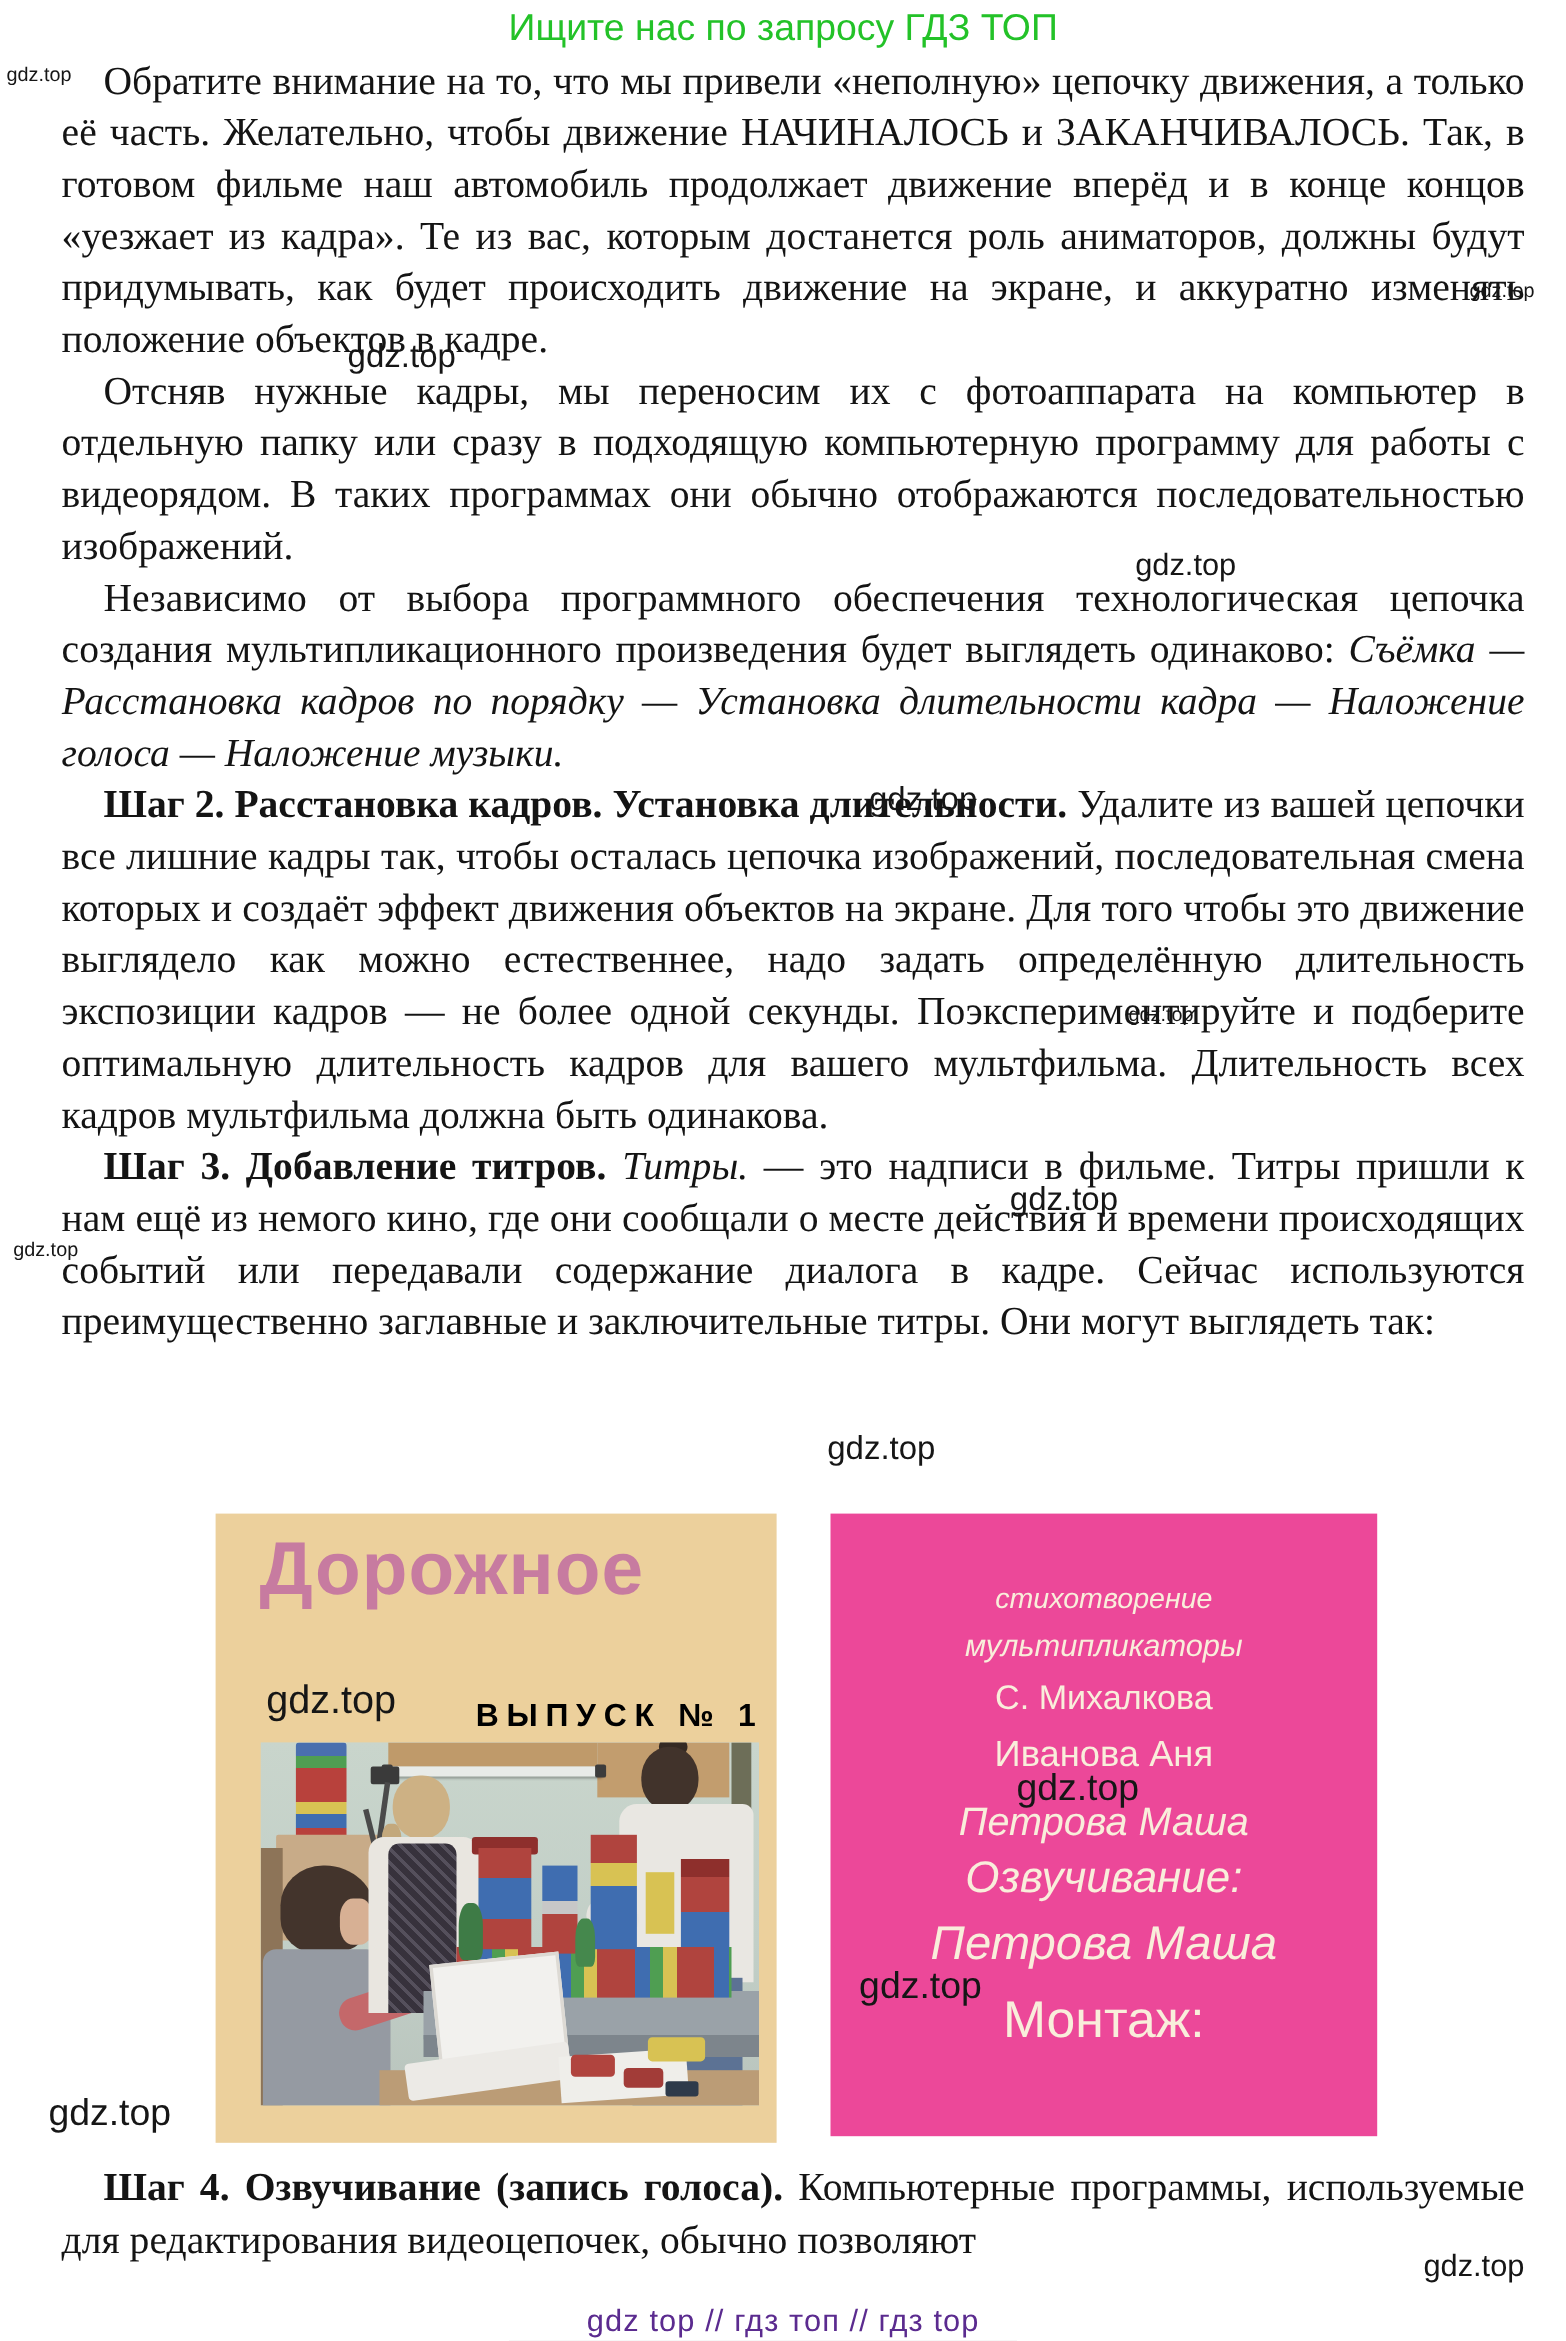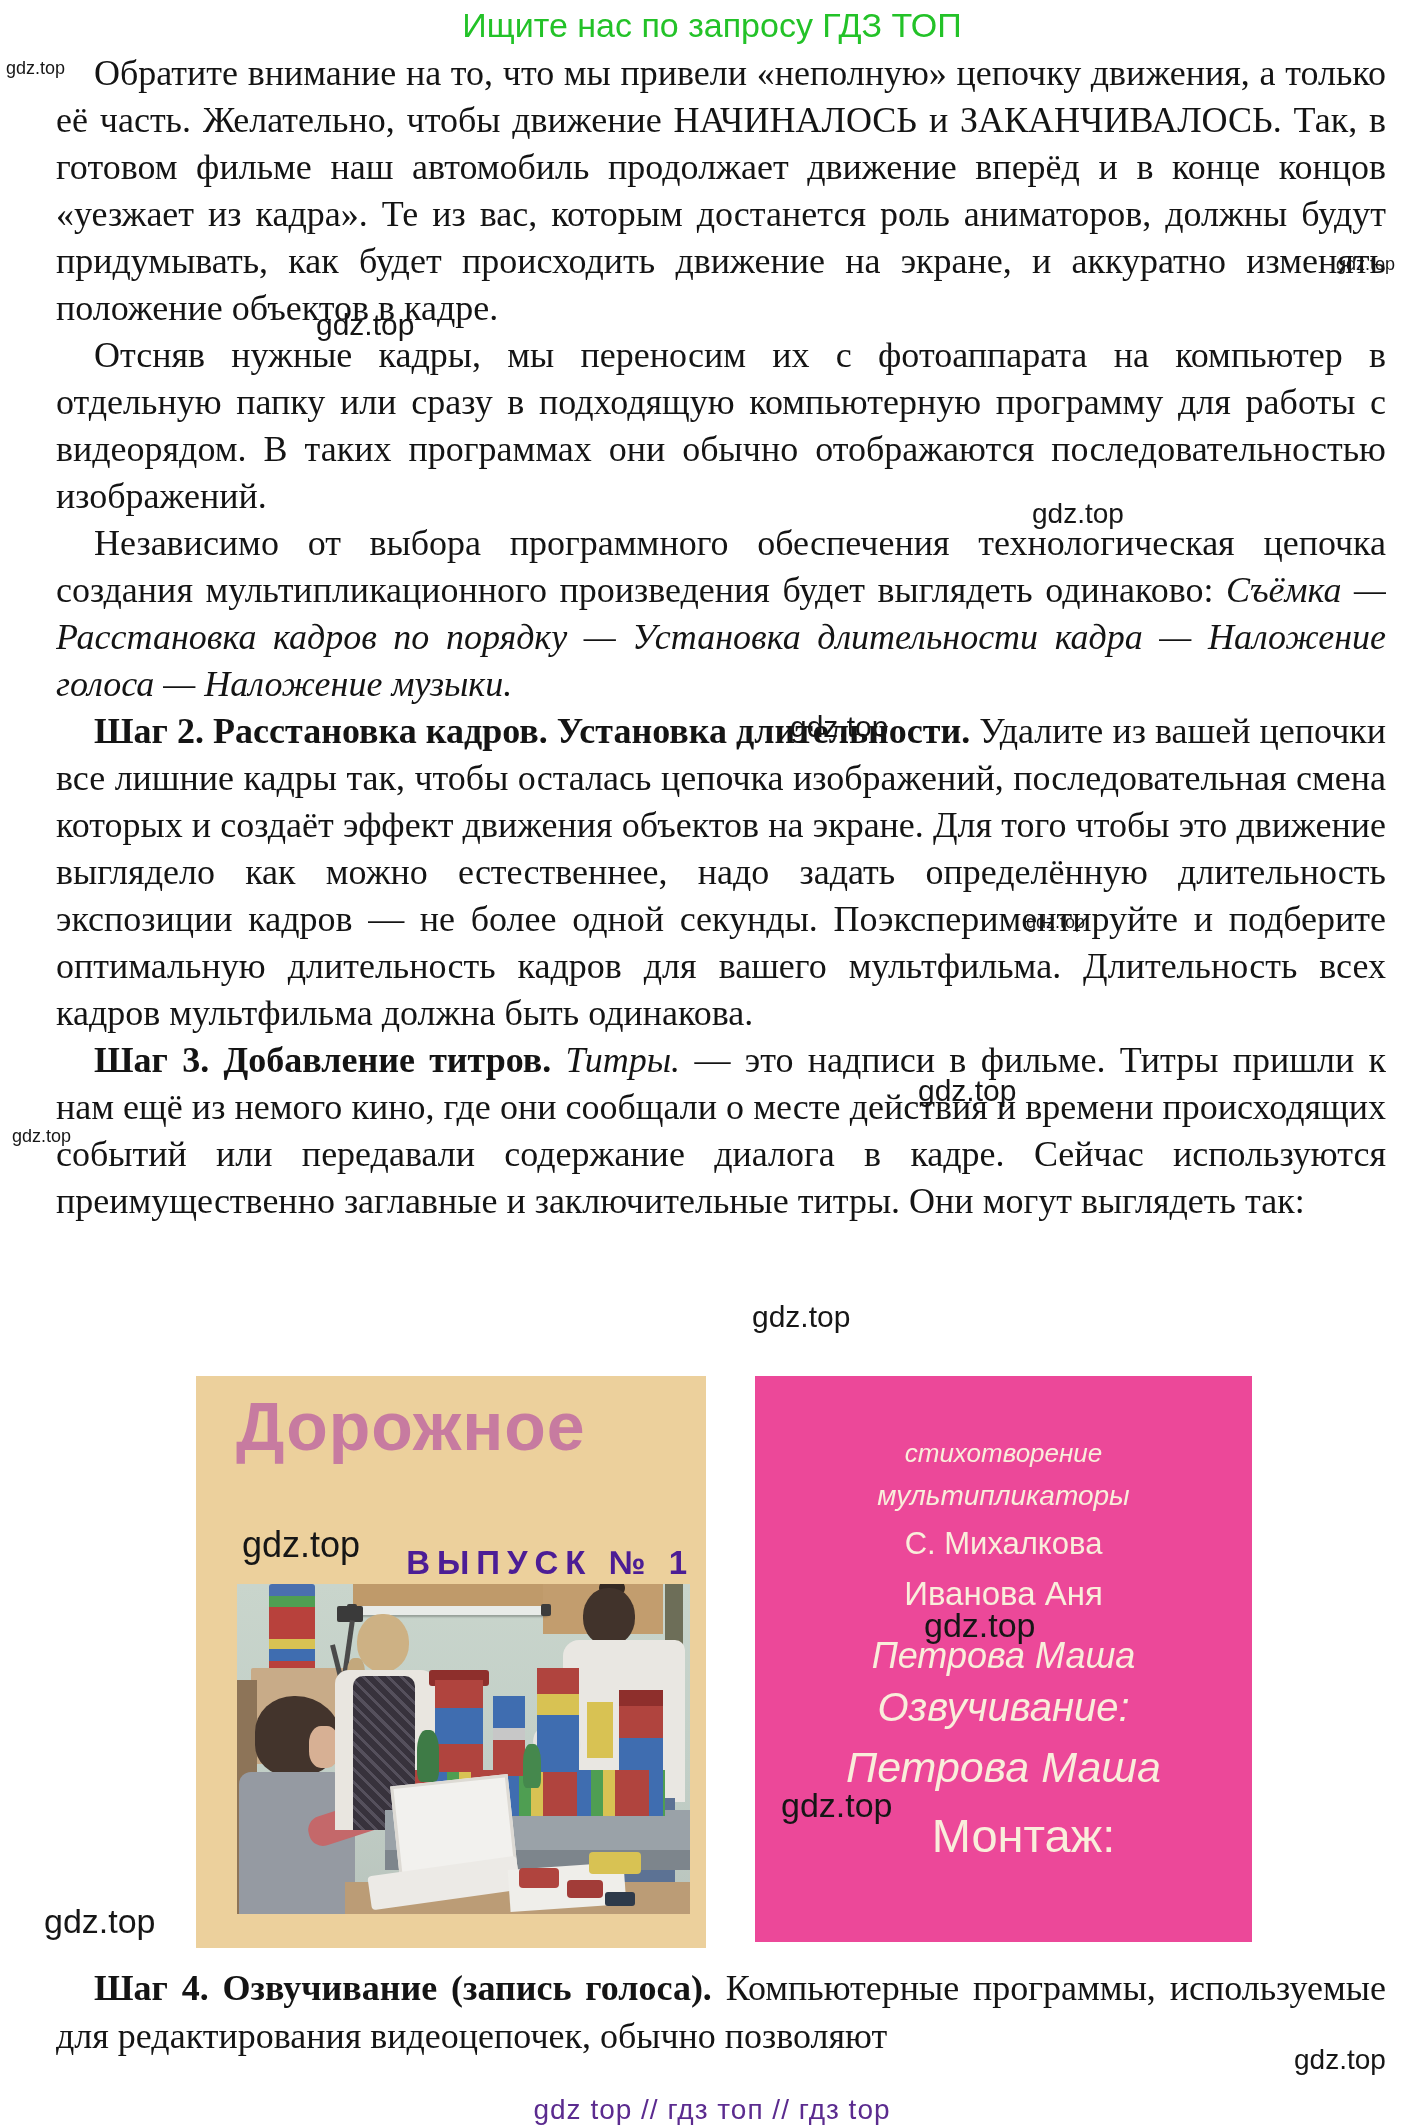--- a/index.html
+++ b/index.html
@@ -54,21 +54,21 @@
   .card-left{
     position:absolute;left:196px;top:1376px;width:510px;height:572px;
     font-family:"Liberation Sans", sans-serif;
   }
   .cl-title{
     position:absolute;left:40px;top:14px;
     font-size:68px;line-height:72px;font-weight:bold;letter-spacing:1px;
   }
   .cl-issue{
     position:absolute;right:12px;top:168px;
-    font-size:33px;font-weight:bold;letter-spacing:7px;color:#4c1d95;
+    font-size:29px;font-weight:bold;letter-spacing:7px;color:#000000;
     white-space:nowrap;
   }
   .photo{
     position:absolute;left:41px;top:208px;width:453px;height:330px;
     background:linear-gradient(180deg,#c9d5cc 0%,#c2cfc7 55%,#b9c4bd 100%);
     overflow:hidden;
   }
   .photo div{position:absolute;}
   .ph-cork1{left:116px;top:0;width:190px;height:22px;background:#bf9a6a;}
   .ph-cork2{left:306px;top:0;width:120px;height:50px;background:#c29d6e;border-left:4px solid #a8severity;}
@@ -124,21 +124,21 @@
   .rc-line{
     position:absolute;left:0;width:100%;text-align:center;white-space:nowrap;
   }
   .rc-line:nth-child(1){top:62px;font-size:26px;}
   .rc-line:nth-child(2){top:104px;font-size:28px;}
   .rc-line:nth-child(3){top:150px;font-size:31px;}
   .rc-line:nth-child(4){top:199px;font-size:33px;}
   .rc-line:nth-child(5){top:259px;font-size:36px;}
   .rc-line:nth-child(6){top:309px;font-size:40px;}
   .rc-line:nth-child(7){top:367px;font-size:43px;}
-  .rc-line:nth-child(8){top:432px;font-size:47px;margin-left:20px;}
+  .rc-line:nth-child(8){top:432px;font-size:47px;}
   .rc-italic{font-style:italic;}
 </style>
 </head>
 <body>
 
 <div class="page">
 
   <div class="promo" style="color: rgb(35, 194, 40);">Ищите нас по запросу ГДЗ ТОП</div>
 
   <div class="textcol">

